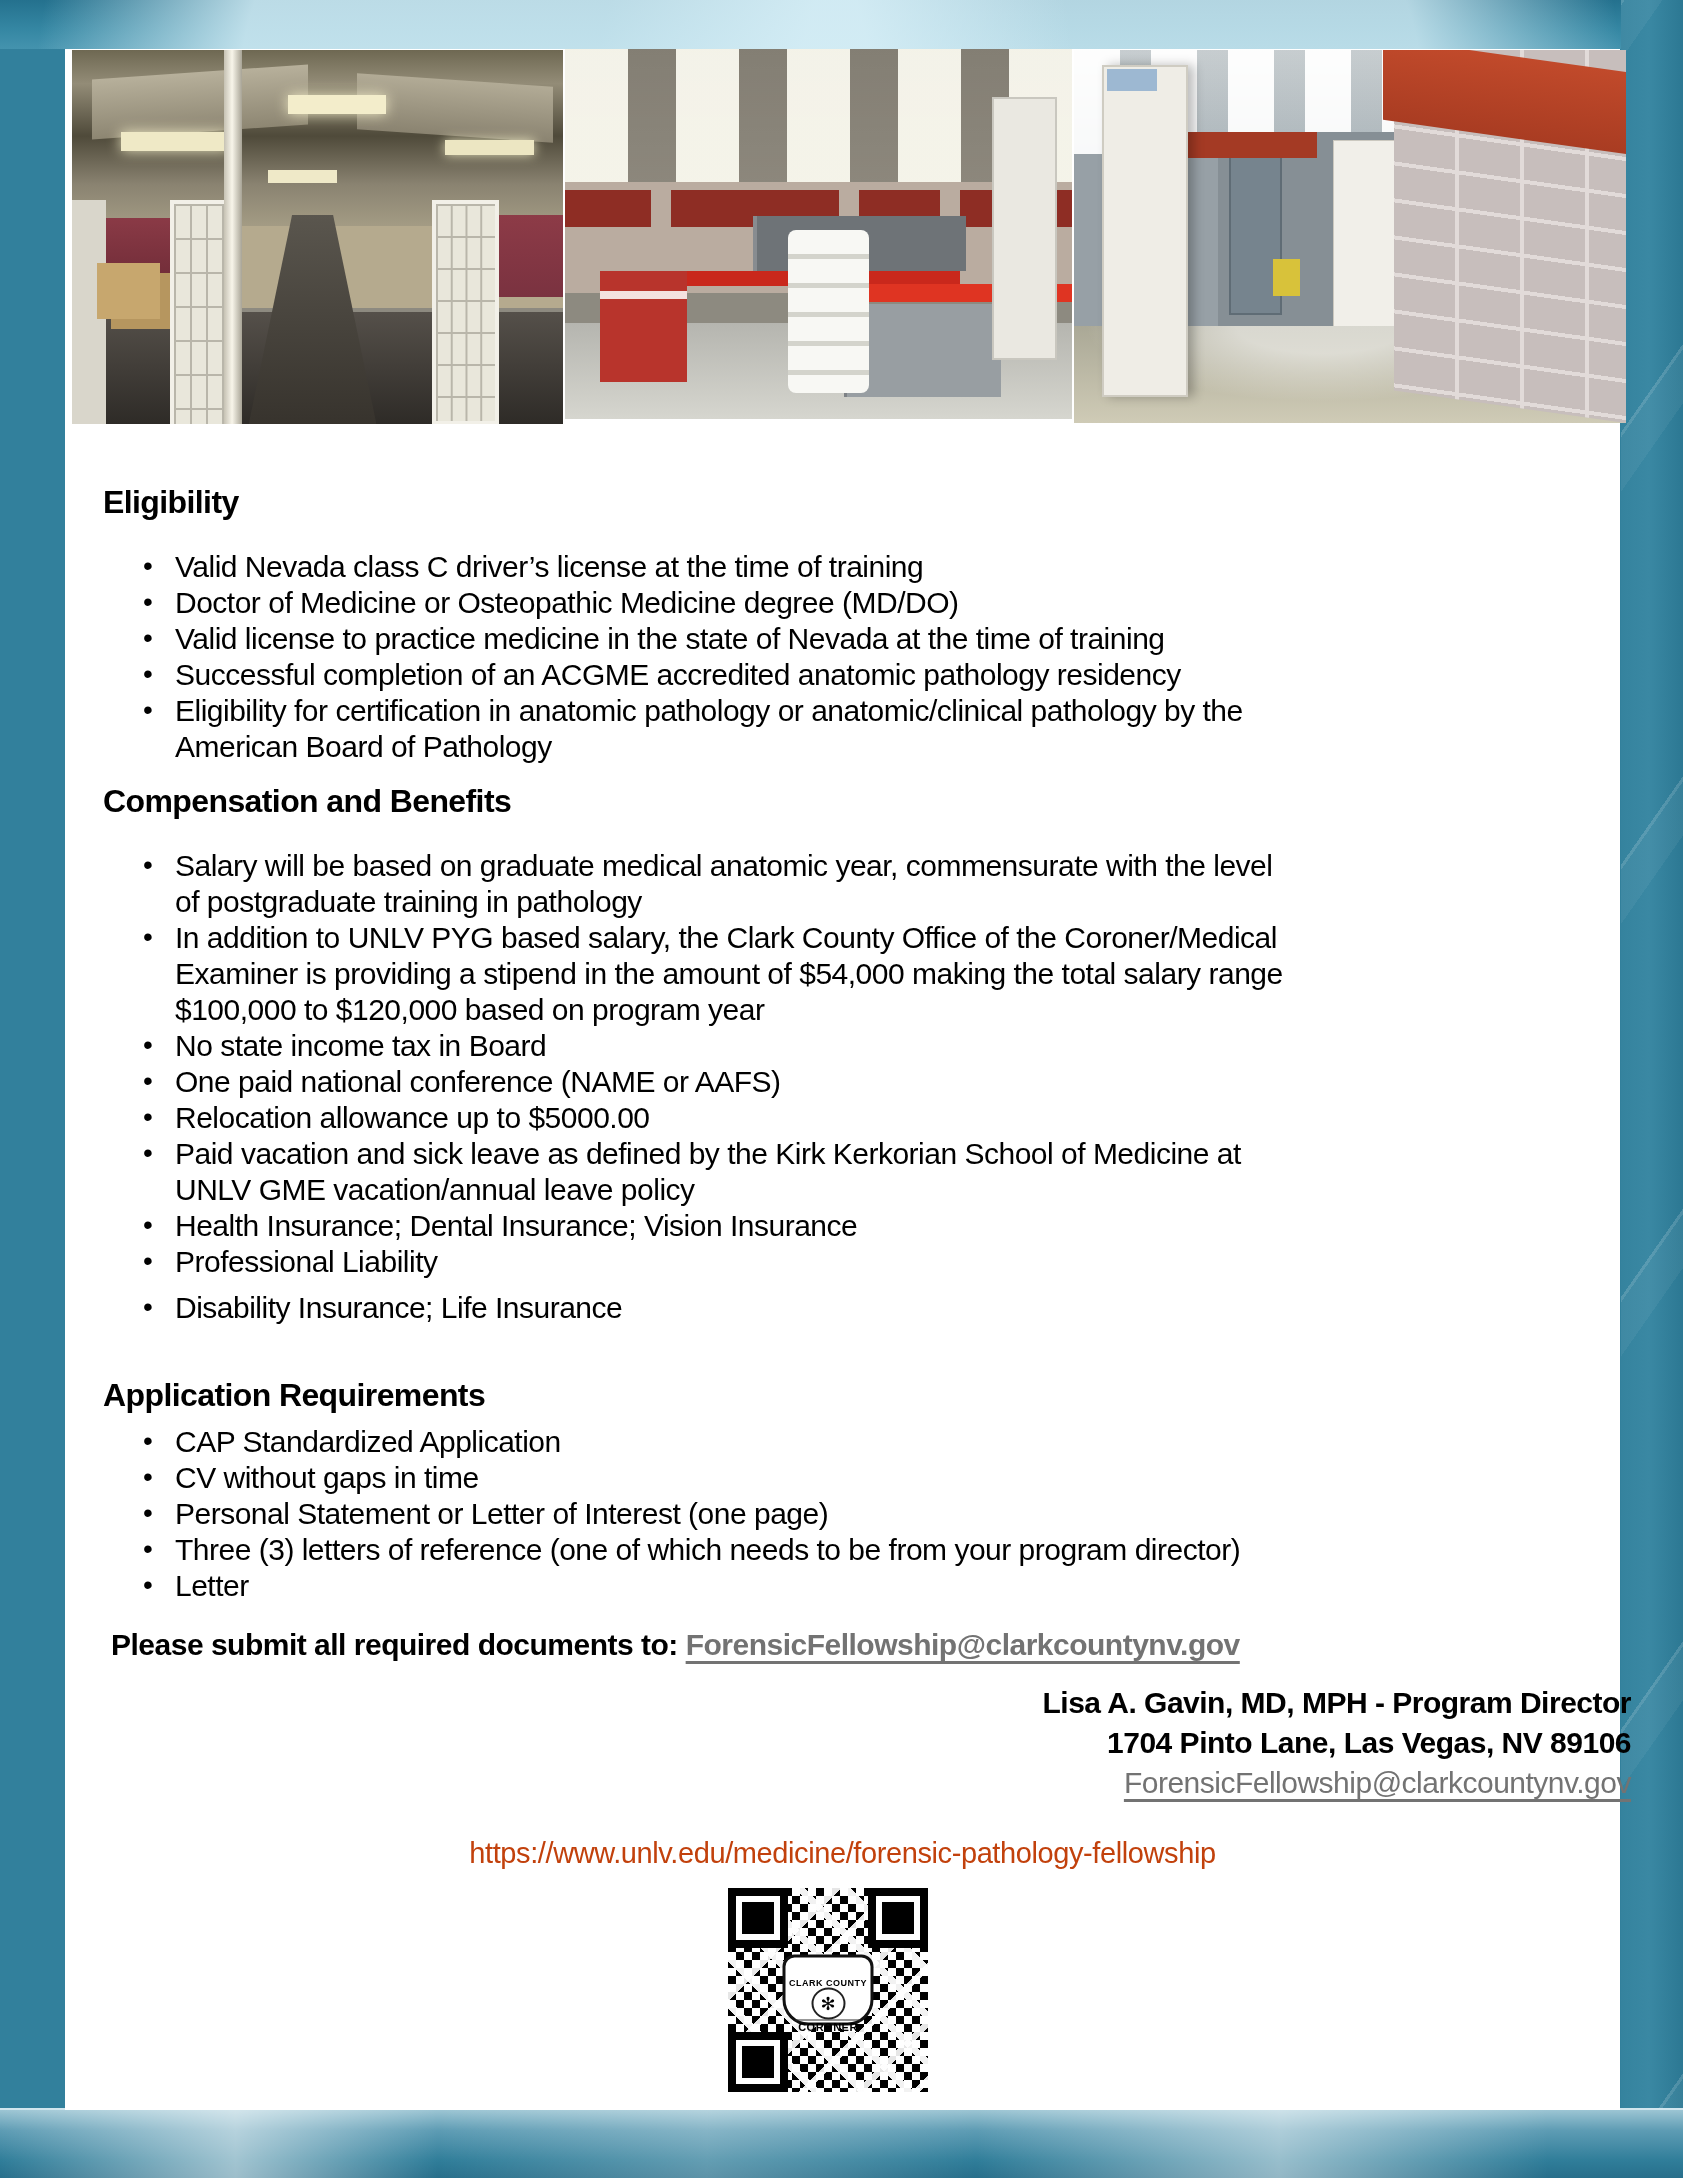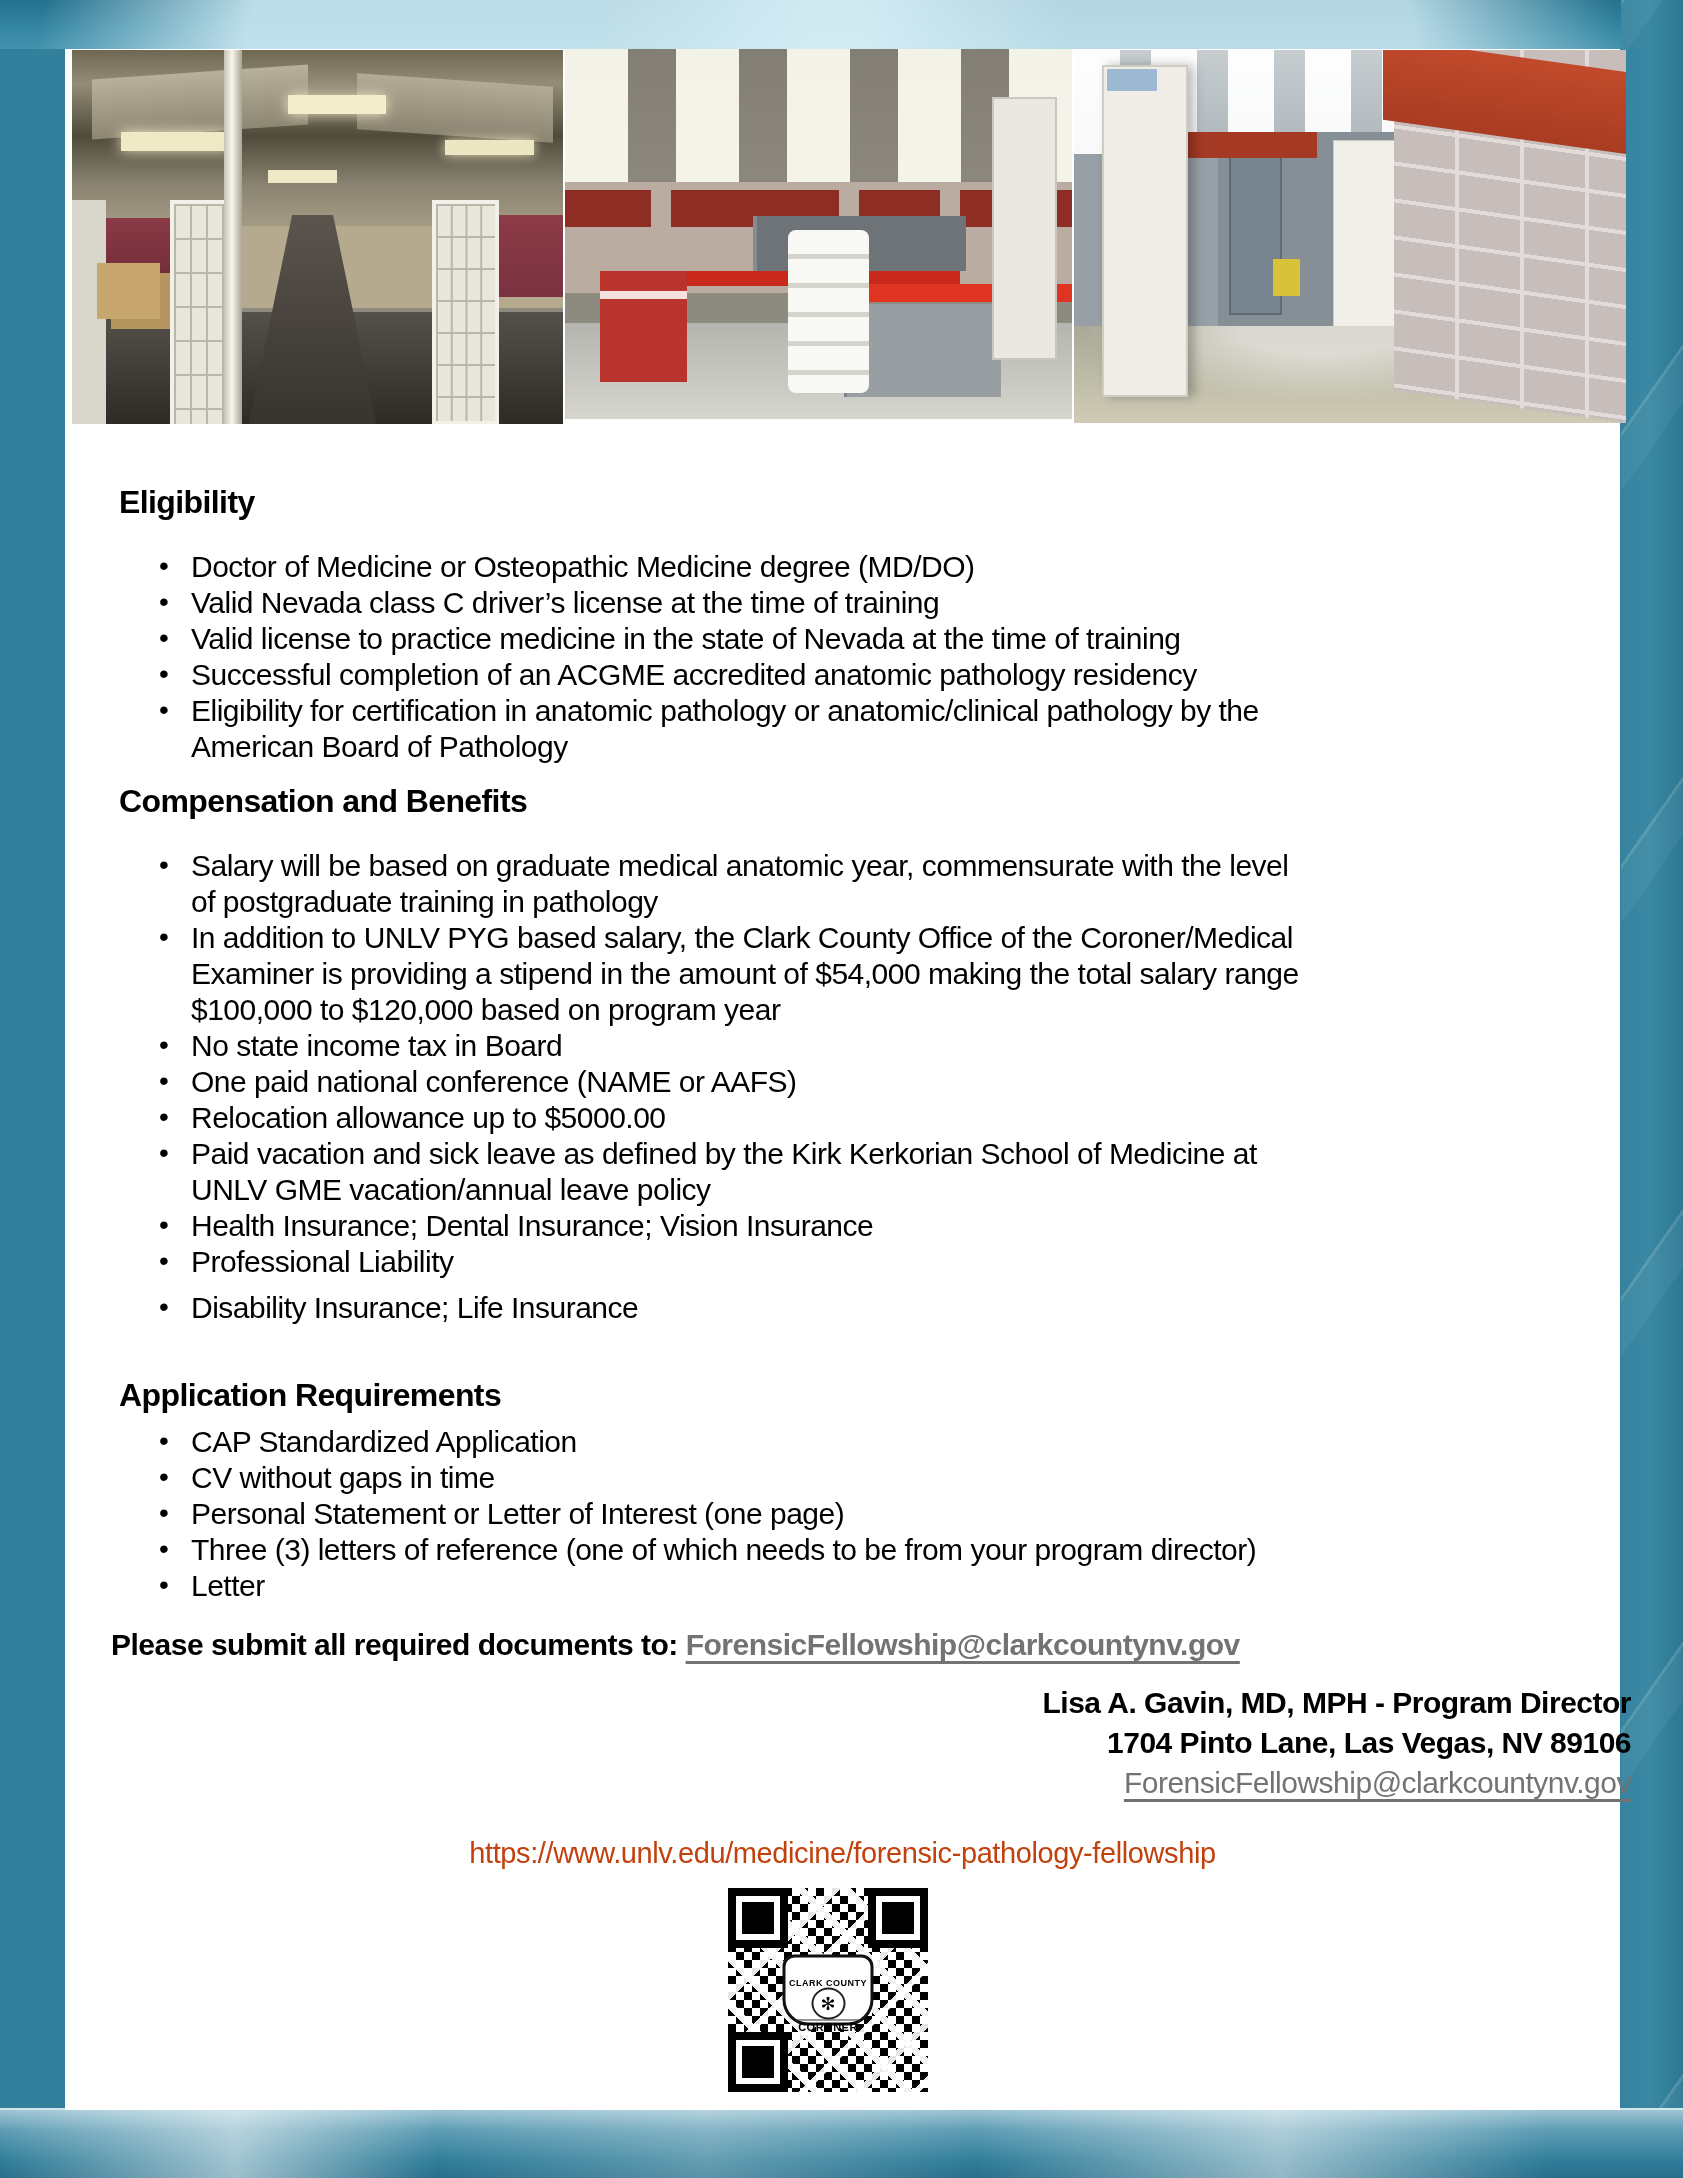--- a/index.html
+++ b/index.html
@@ -94,21 +94,21 @@
   .p3-tape{left:6%;top:5%;width:9%;height:6%;background:#9db8d2;}
   .p3-hall{left:26%;top:22%;width:34%;height:58%;background:#868f95;}
   .p3-door-m{left:28%;top:26%;width:9%;height:44%;background:#76848e;border:2px solid #5f6c75;}
   .p3-fridge2{left:47%;top:24%;width:11%;height:56%;background:#f1efe9;border:1px solid #cbc8bf;}
   .p3-floor{left:0;bottom:0;width:100%;height:26%;background:
     radial-gradient(ellipse at 45% 0, rgba(255,255,255,.55) 0 20%, rgba(255,255,255,0) 55%),
     linear-gradient(180deg,#aaa896,#cfcbb6);}
   .p3-mop{left:36%;top:56%;width:5%;height:10%;background:#d8c23a;}
 
   
-  .sec{position:absolute;left:54px;width:1455px;}
+  .sec{position:absolute;left:38px;width:1455px;}
   .sec-h{margin:0;font-size:32px;font-weight:bold;letter-spacing:-0.6px;line-height:37px;}
   .sec-list{margin:0;padding:0 0 0 72px;list-style:none;}
   .sec-list li{position:relative;font-size:30px;line-height:36px;letter-spacing:-0.5px;white-space:pre-line;}
   .sec-list li::before{content:"\2022";position:absolute;left:-32px;top:-1px;font-size:28px;}
   .sec0{top:435px;} .sec0 .sec-list{margin-top:28px;}
   .sec1{top:734px;} .sec1 .sec-list{margin-top:28px;}
   .sec1 .sec-list li:last-child{margin-top:10px;}
   .sec2{top:1328px;} .sec2 .sec-list{margin-top:10px;}
 
   .submit{position:absolute;left:46px;top:1577px;margin:0;font-size:30px;font-weight:bold;letter-spacing:-0.5px;line-height:38px;}
@@ -192,22 +192,22 @@
       <div class="p3-wall-r"></div>
       <div class="p3-red"></div>
       <div class="p3-red2"></div>
       <div class="p3-door-l"></div>
       <div class="p3-tape"></div>
     </div>
 
     <section class="sec sec0">
       <h2 class="sec-h">Eligibility</h2>
       <ul class="sec-list">
+          <li>Valid Nevada class C driver’s license at the time of training</li>
           <li>Doctor of Medicine or Osteopathic Medicine degree (MD/DO)</li>
-          <li>Valid Nevada class C driver’s license at the time of training</li>
           <li>Valid license to practice medicine in the state of Nevada at the time of training</li>
           <li>Successful completion of an ACGME accredited anatomic pathology residency</li>
           <li>Eligibility for certification in anatomic pathology or anatomic/clinical pathology by the
 American Board of Pathology</li>
         </ul>
     </section>
 
     <section class="sec sec1">
       <h2 class="sec-h">Compensation and Benefits</h2>
       <ul class="sec-list">

